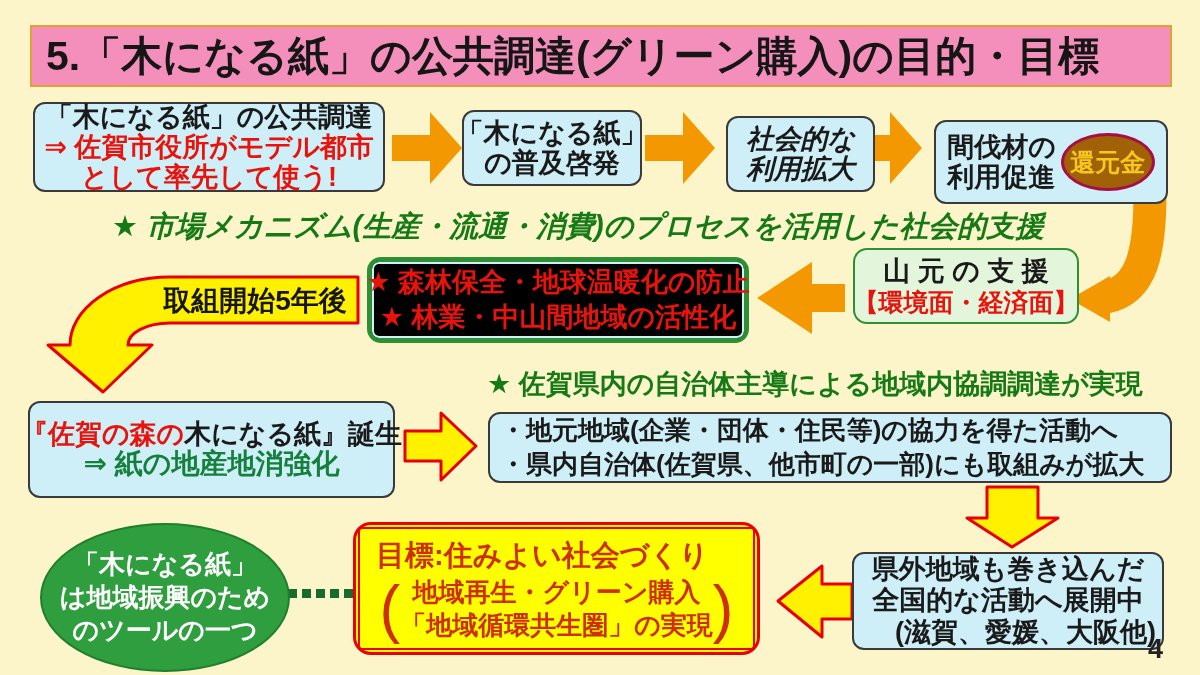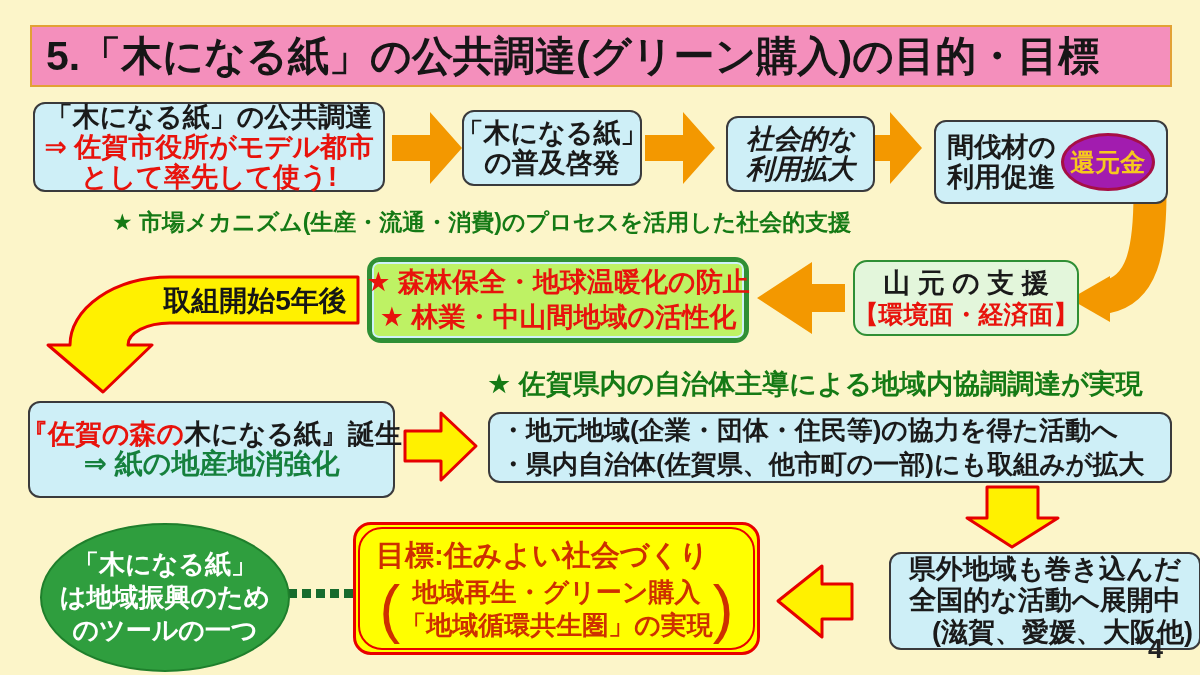--- a/index.html
+++ b/index.html
@@ -29,31 +29,31 @@
   .doublebox .inner{width:100%;height:100%;border:2px solid #2F8F35;border-radius:9px;box-sizing:border-box;
        display:flex;flex-direction:column;justify-content:center;align-items:center;text-align:center;
        box-shadow:inset 0 0 0 2px #CFF1F9; }
   .forestfill{background:#CFF1F9;}
   .supportbox{background:#E3F6DB;border:2.5px solid #2F8F35;border-radius:14px;}
   .bentlabel{position:absolute;left:152px;top:280px;width:206px;height:42px;z-index:3;
        display:flex;align-items:center;justify-content:center;
        font-size:28px;font-weight:600;color:#161616;white-space:nowrap;}
   .goalbox{position:absolute;left:353px;top:522px;width:407px;height:133px;z-index:2;
        background:#FFFF00;border:3px solid #E90000;border-radius:18px;box-sizing:border-box;padding:2px;}
-  .goalinner{width:100%;height:100%;border:2.5px solid #E90000;border-radius:24px;box-sizing:border-box;
+  .goalinner{width:100%;height:100%;border:2.5px solid #E90000;border-radius:4px;box-sizing:border-box;
        display:flex;flex-direction:column;justify-content:center;padding:2px 10px;}
   .goalhead{font-size:29px;font-weight:700;color:#CE2F00;white-space:nowrap;padding-left:6px;}
   .goalbracket{display:flex;align-items:center;justify-content:center;color:#CE2F00;}
   .goalparen{font-size:62px;font-weight:400;transform:scaleY(1.05);line-height:1;}
   .goallines{font-size:26px;font-weight:700;line-height:1.25;text-align:center;white-space:nowrap;}
   .ellipse{position:absolute;left:40px;top:523px;width:246px;height:145px;z-index:2;
        background:#2F9E3E;border:2px solid #1F7F2C;border-radius:50%;
        display:flex;flex-direction:column;justify-content:center;align-items:center;
        color:#ffffff;font-size:26px;font-weight:600;line-height:1.28;text-align:center;}
-  .badge{width:94px;height:58px;border-radius:50%;background:#a21caf;border:3px solid #A60F45;
+  .badge{width:94px;height:58px;border-radius:50%;background:#a16207;border:3px solid #A60F45;
        display:flex;align-items:center;justify-content:center;box-sizing:border-box;
        color:#F6C81E;font-size:25px;font-weight:800;white-space:nowrap;flex:none;}
   .pagenum{position:absolute;left:1148px;top:634px;z-index:2;font-size:27px;font-weight:700;color:#222;}
   .nowrap{white-space:nowrap;}
 </style>
 </head>
 <body>
 
 <div id="slide">
 
@@ -104,51 +104,51 @@
   </div>
 
   <div class="box bluebox" style="left:934px;top:106px;width:234px;height:84px;flex-direction:row;gap:5px;padding:0 6px;margin-top:14px;">
     <div style="text-align:left;">
       <div class="t27 nowrap">間伐材の</div>
       <div class="t27 nowrap">利用促進</div>
     </div>
     <div class="badge">還元金</div>
   </div>
 
-  <div class="starline" style="left:112px;top:207px;font-size:23px;">★ 市場メカニズム(生産・流通・消費)のプロセスを活用した社会的支援</div>
+  <div class="starline" style="left:112px;top:207px;font-size:29px;font-style:italic;">★ 市場メカニズム(生産・流通・消費)のプロセスを活用した社会的支援</div>
 
   <div class="bentlabel">取組開始5年後</div>
 
-  <div class="doublebox forestfill" style="left:367px;top:257px;width:382px;height:86px;background:#bef264;">
+  <div class="doublebox forestfill" style="left:367px;top:257px;width:382px;height:86px;background:#000000;">
     <div class="inner">
       <div class="red nowrap" style="font-size:27px;font-weight:700;line-height:1.3;">★ 森林保全・地球温暖化の防止</div>
       <div class="red nowrap" style="font-size:27px;font-weight:700;line-height:1.3;">★ 林業・中山間地域の活性化</div>
     </div>
   </div>
 
-  <div class="box supportbox" style="left:853px;top:260px;width:226px;height:76px;">
+  <div class="box supportbox" style="left:853px;top:248px;width:226px;height:76px;">
     <div class="nowrap" style="font-size:27px;font-weight:600;line-height:1.2;">山 元 の 支 援</div>
     <div class="red nowrap" style="font-size:25px;font-weight:700;line-height:1.2;">【環境面・経済面】</div>
   </div>
 
   <div class="starline" style="left:487px;top:366px;font-size:27px;">★ 佐賀県内の自治体主導による地域内協調調達が実現</div>
 
   <div class="box bluebox" style="left:28px;top:401px;width:367px;height:97px;">
     <div class="t27 nowrap">
       <span class="red">『佐賀の森の</span><span>木になる紙』誕生</span>
     </div>
     <div class="green nowrap" style="font-size:28px;font-weight:700;line-height:1.1;">⇒ 紙の地産地消強化</div>
   </div>
 
   <div class="box bluebox" style="left:488px;top:412px;width:684px;height:71px;align-items:flex-start;padding-left:10px;">
     <div class="nowrap" style="font-size:26px;font-weight:600;line-height:1.3;">・地元地域(企業・団体・住民等)の協力を得た活動へ</div>
     <div class="nowrap" style="font-size:26px;font-weight:600;line-height:1.3;">・県内自治体(佐賀県、他市町の一部)にも取組みが拡大</div>
   </div>
 
-  <div class="box bluebox" style="left:852px;top:552px;width:312px;height:98px;margin-left:37px;">
+  <div class="box bluebox" style="left:852px;top:552px;width:312px;height:98px;">
     <div class="nowrap" style="font-size:27px;font-weight:600;line-height:1.17;">県外地域も巻き込んだ</div>
     <div class="nowrap" style="font-size:27px;font-weight:600;line-height:1.17;">全国的な活動へ展開中</div>
     <div class="nowrap" style="font-size:27px;font-weight:600;line-height:1.17;align-self:flex-end;padding-right:6px;">(滋賀、愛媛、大阪他)</div>
   </div>
 
   <div class="goalbox">
     <div class="goalinner">
       <div class="goalhead">目標:住みよい社会づくり</div>
       <div class="goalbracket">
         <span class="goalparen">(</span>

